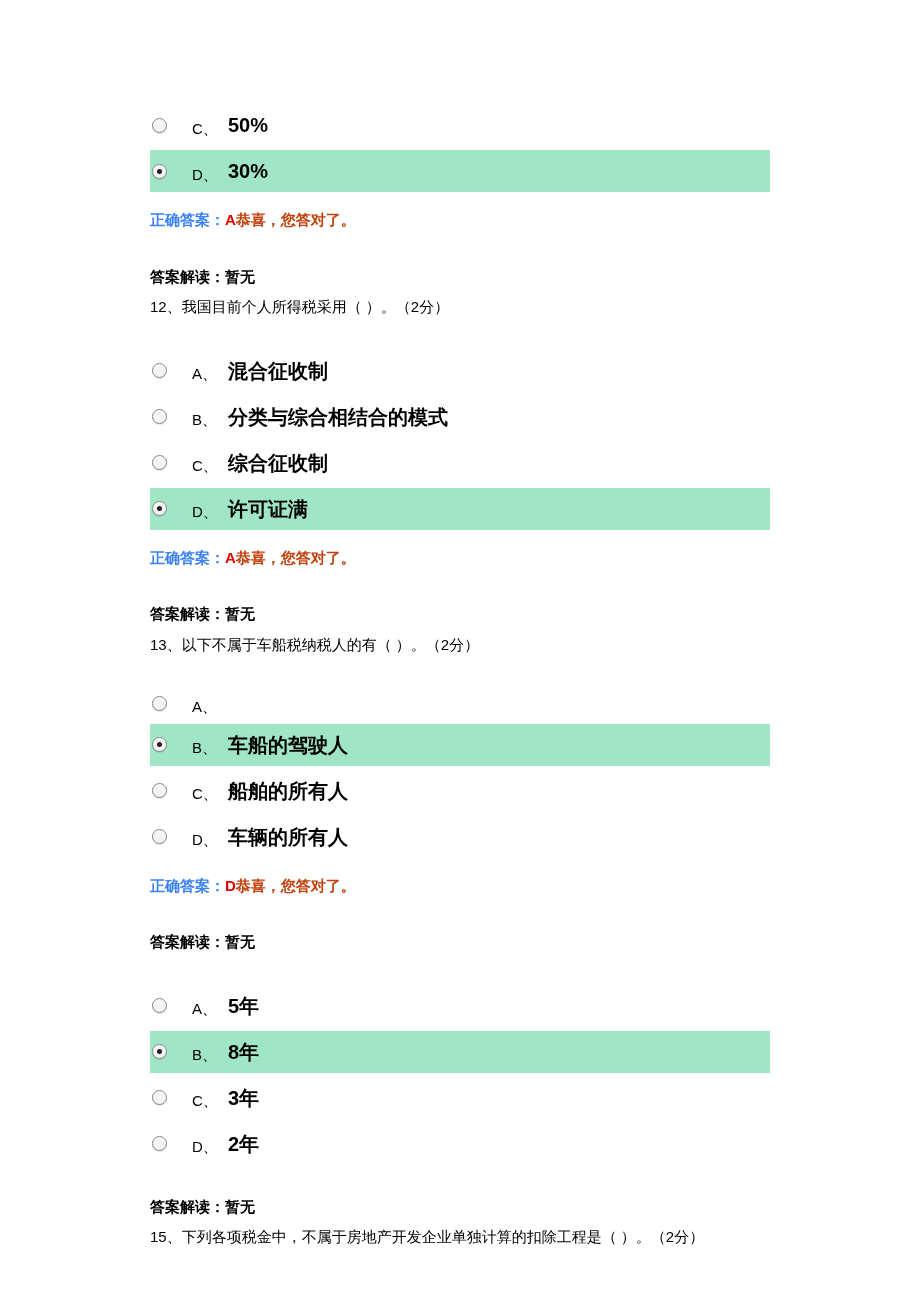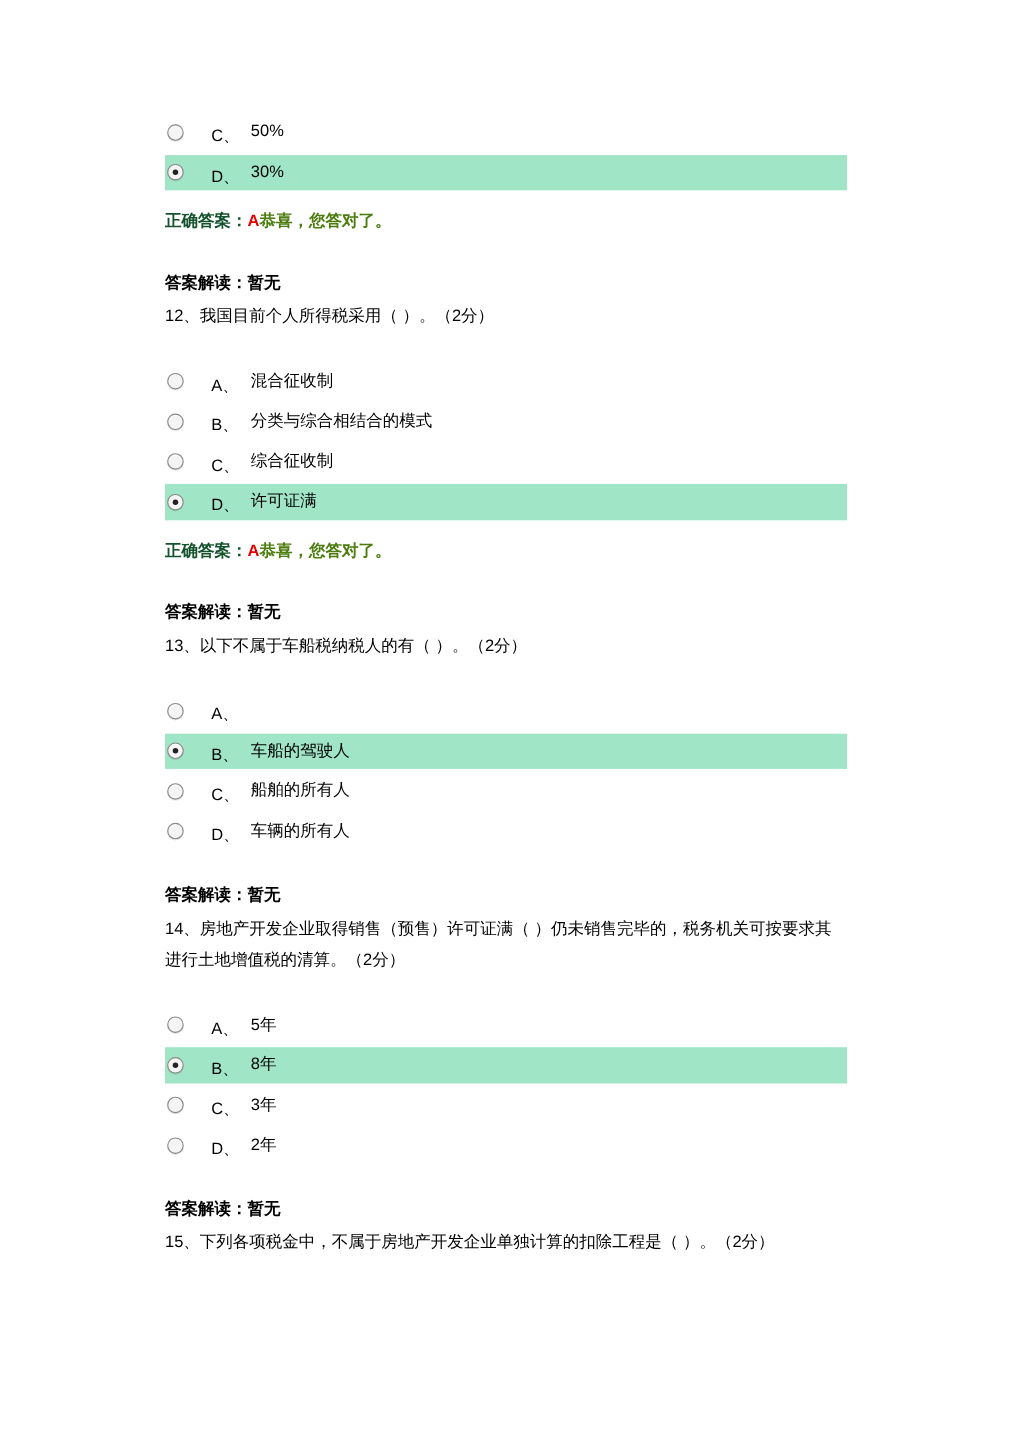--- a/index.html
+++ b/index.html
@@ -52,29 +52,30 @@
     display: block;
   }
   .opt-letter {
     width: 36px;
     font-family: Arial, sans-serif;
     font-size: 15px;
     position: relative;
     top: 4px;
   }
   .opt-text {
-    font-size: 15px;
+    font-size: 20px;
+    font-weight: bold;
   }
   .answer-line {
     margin-top: 14px;
     font-weight: bold;
   }
-  .answer-line .prefix { color: #14532d; text-align: right; }
+  .answer-line .prefix { color: #3b82f6; text-align: right; }
   .answer-line .key { color: #e60000; font-family: Arial, sans-serif; }
-  .answer-line .msg { color: #4d7c0f; }
+  .answer-line .msg { color: #c2410c; }
   .explain-line {
     margin-top: 28px;
     font-weight: bold;
   }
   .question-line {
     margin-top: 2px;
     font-weight: normal;
   }
   .qnum { font-family: Arial, sans-serif; }
   .options-block {
@@ -174,27 +175,27 @@
       <span class="opt-text">船舶的所有人</span>
     </div>
     <div class="opt-row">
       <span class="radio-cell">
           <span class="radio-icon"></span>
         </span>
       <span class="opt-letter">D、</span>
       <span class="opt-text">车辆的所有人</span>
     </div>
   </div>
-  <div class="explain-line">
-    <span>答案解读：</span><span>暂无</span>
-  </div>
-
-  <div class="question-line">
-    <span class="qnum">14、</span><span>房地产开发企业取得销售（预售）许可证满（ ）仍未销售完毕的，税务机关可按要求其进行土地增值税的清算。（2分）</span>
-  </div>
+  <div class="answer-line">
+    <span class="prefix">正确答案：</span><span class="key">D</span><span class="msg">恭喜，您答对了。</span>
+  </div>
+  <div class="explain-line">
+    <span>答案解读：</span><span>暂无</span>
+  </div>
+
   <div class="options-block">
     <div class="opt-row">
       <span class="radio-cell">
           <span class="radio-icon"></span>
         </span>
       <span class="opt-letter">A、</span>
       <span class="opt-text">5年</span>
     </div>
     <div class="opt-row highlight">
       <span class="radio-cell">

